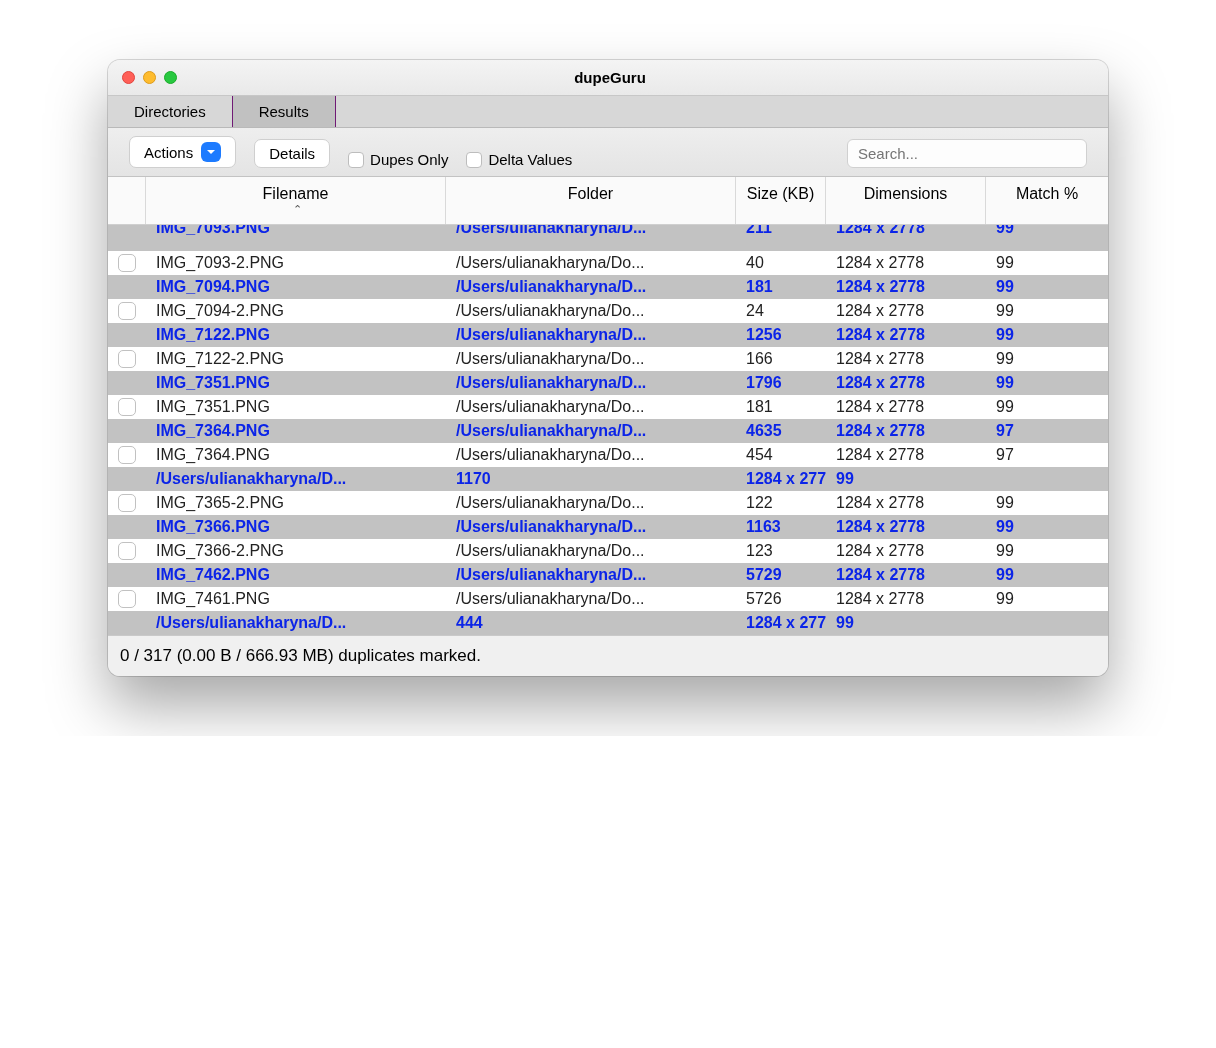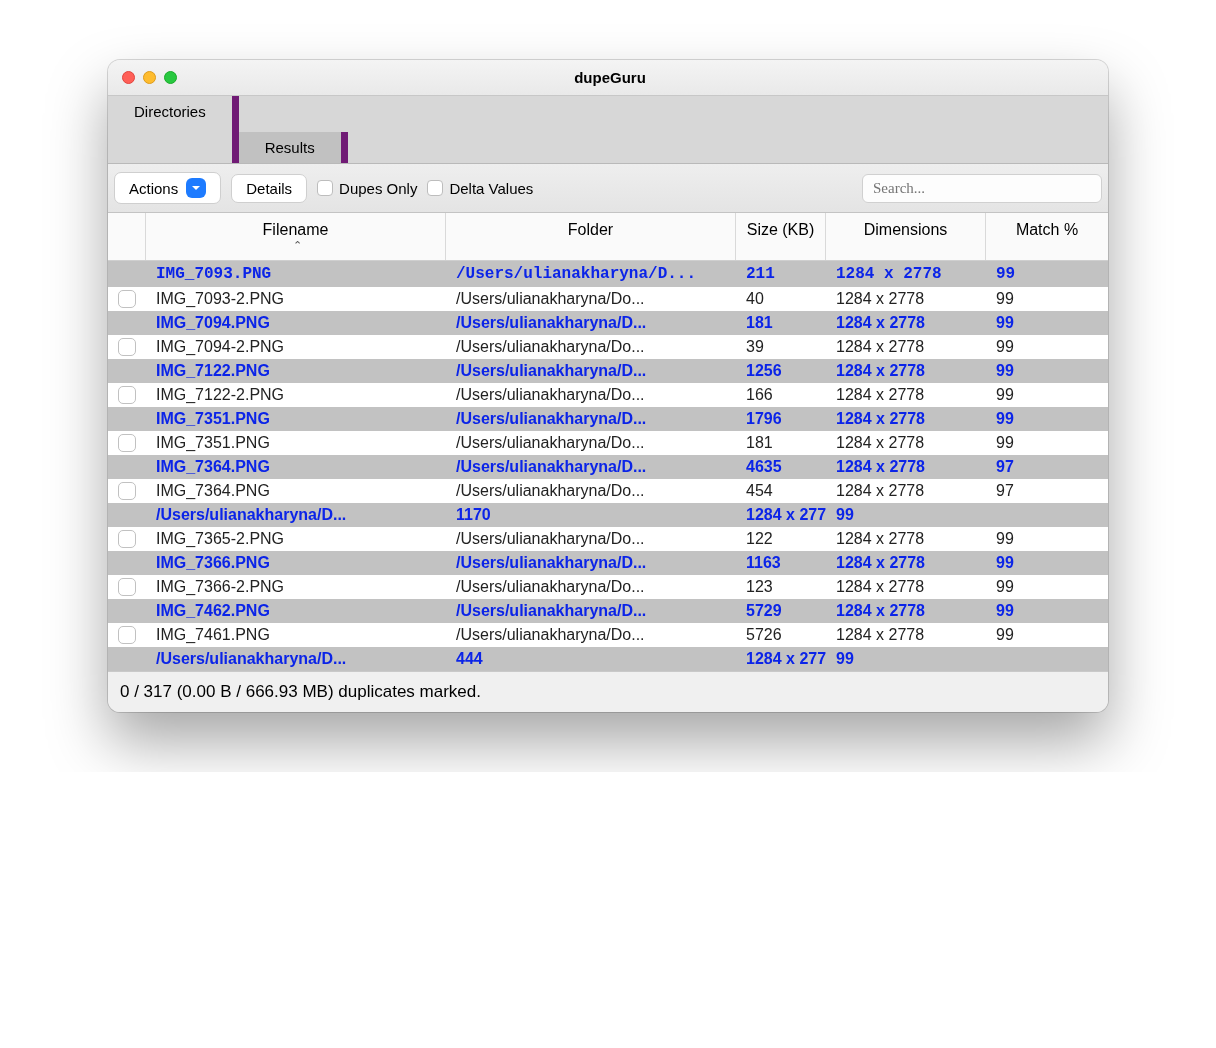--- a/index.html
+++ b/index.html
@@ -28,27 +28,27 @@
     background: linear-gradient(#f4f4f4, #e9e9e9);
     border-bottom: 1px solid #c7c7c7;
   }
   .traffic { display: flex; gap: 8px; }
   .dot { width: 13px; height: 13px; border-radius: 50%; }
   .dot.red { background: #ff5f57; border: 1px solid #e0443e; }
   .dot.yellow { background: #febc2e; border: 1px solid #dd9b1b; }
   .dot.green { background: #28c840; border: 1px solid #1aab29; }
   .title { position: absolute; left: 4px; right: 0; text-align: center; font-weight: 600; font-size: 15px; }
   .tabs { display: flex; background: #d7d7d7; border-bottom: 1px solid #b9b9b9; }
-  .tab { padding: 7px 26px; font-size: 15px; border-right: 7px solid #701a75; background: #d7d7d7; cursor: default; }
-  .tab.active { background: #c1c1c1; margin-top: 36px; }
+  .tab { padding: 7px 26px; font-size: 15px; border-right: 1px solid #701a75; background: #d7d7d7; cursor: default; }
+  .tab.active { background: #c1c1c1; }
   .toolbar {
     display: flex;
-    align-items: center;
-    gap: 10px;
-    padding: 8px 6px;
+    align-items: flex-end;
+    gap: 18px;
+    padding: 8px 21px;
     background: linear-gradient(#eeeeee, #e4e4e4);
     border-bottom: 1px solid #c3c3c3;
   }
   .btn {
     display: inline-flex; align-items: center; gap: 6px;
     background: #ffffff;
     border: 1px solid #cfcfcf;
     border-radius: 7px;
     padding: 5px 14px;
     font-size: 15px;
@@ -65,21 +65,20 @@
   .chk-box { width: 16px; height: 16px; border-radius: 4px; background: #fff; border: 1px solid #bdbdbd; display: inline-block; }
   .spacer { flex: 1; }
   .search {
     width: 240px;
     border: 1px solid #d0d0d0;
     border-radius: 6px;
     padding: 5px 10px;
     font-size: 15px;
     color: #6d28d9;
     background: #fdfdfd;
-    font-family: Liberation Serif, serif;
   }
   .headers {
     display: grid;
     grid-template-columns: 38px 300px 290px 90px 160px 1fr;
     background: #fafafa;
     border-bottom: 1px solid #cfcfcf;
     font-size: 16px;
   }
   .hcell {
     padding: 8px 10px;
@@ -98,21 +97,21 @@
     align-items: center;
   }
   .row .cell {
     padding: 0 10px;
     white-space: nowrap; overflow: hidden; text-overflow: ellipsis;
     height: 100%; display: flex; align-items: center;
   }
   .row.ref { background: #c2c2c2; color: #0b24e8; font-weight: 700; }
   .row.dup { background: #ffffff; color: #222; }
   .row.clip { height: 26px; }
-  .row.clip .cell { align-items: flex-end; padding-bottom: 4px; font-family: Liberation Mono, monospace; }
+  .row.clip .cell { align-items: flex-end; padding-bottom: 14px; }
   .check-col { display: flex; justify-content: center; }
   .row .chk-sm { width: 18px; height: 18px; border-radius: 5px; background: #fff; border: 1px solid #c1c1c1; }
   .status { padding: 10px 12px; font-size: 17px; background: #f0f0f0; border-top: 1px solid #c9c9c9; }
 </style>
 </head>
 <body>
 
 <div class="window">
 
   <div class="titlebar">
@@ -189,21 +188,21 @@
         <div class="cell">181</div>
         <div class="cell">1284 x 2778</div>
         <div class="cell">99</div>
       </div>
       <div class="row dup">
         <div class="cell check-col">
           <span class="chk-sm"></span>
         </div>
         <div class="cell">IMG_7094-2.PNG</div>
         <div class="cell">/Users/ulianakharyna/Do...</div>
-        <div class="cell">39</div>
+        <div class="cell">24</div>
         <div class="cell">1284 x 2778</div>
         <div class="cell">99</div>
       </div>
       <div class="row ref">
         <div class="cell check-col"></div>
         <div class="cell">IMG_7122.PNG</div>
         <div class="cell">/Users/ulianakharyna/D...</div>
         <div class="cell">1256</div>
         <div class="cell">1284 x 2778</div>
         <div class="cell">99</div>

